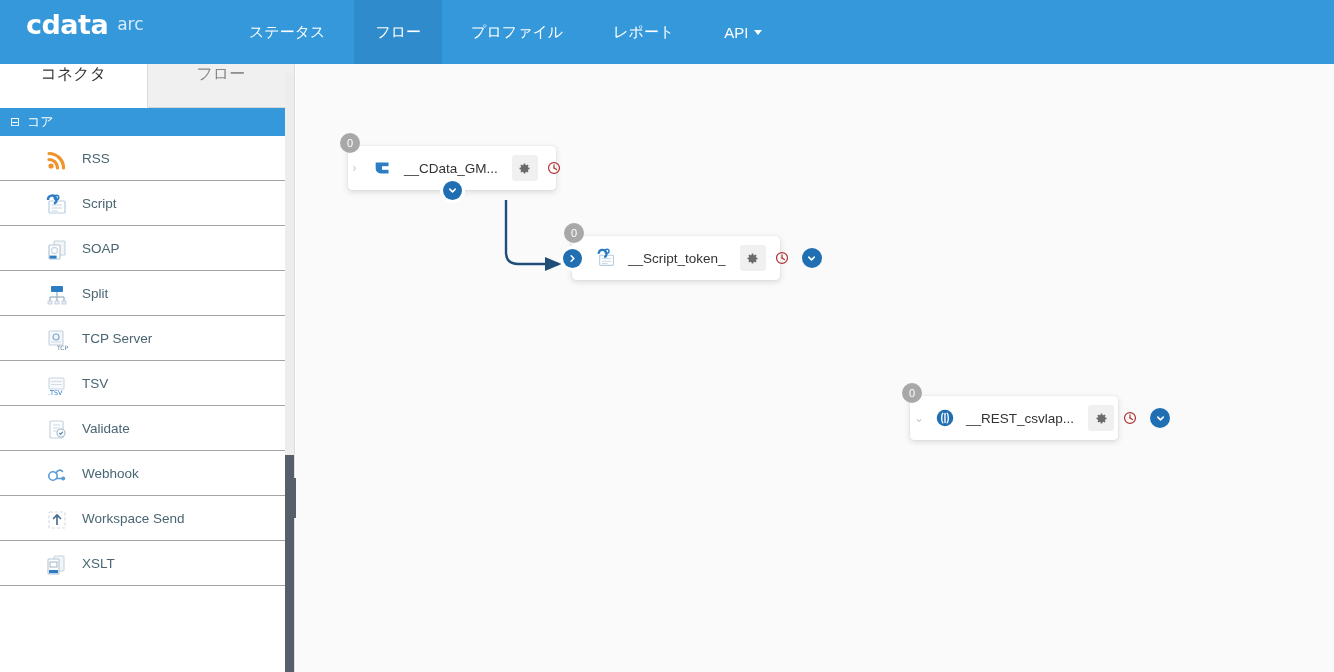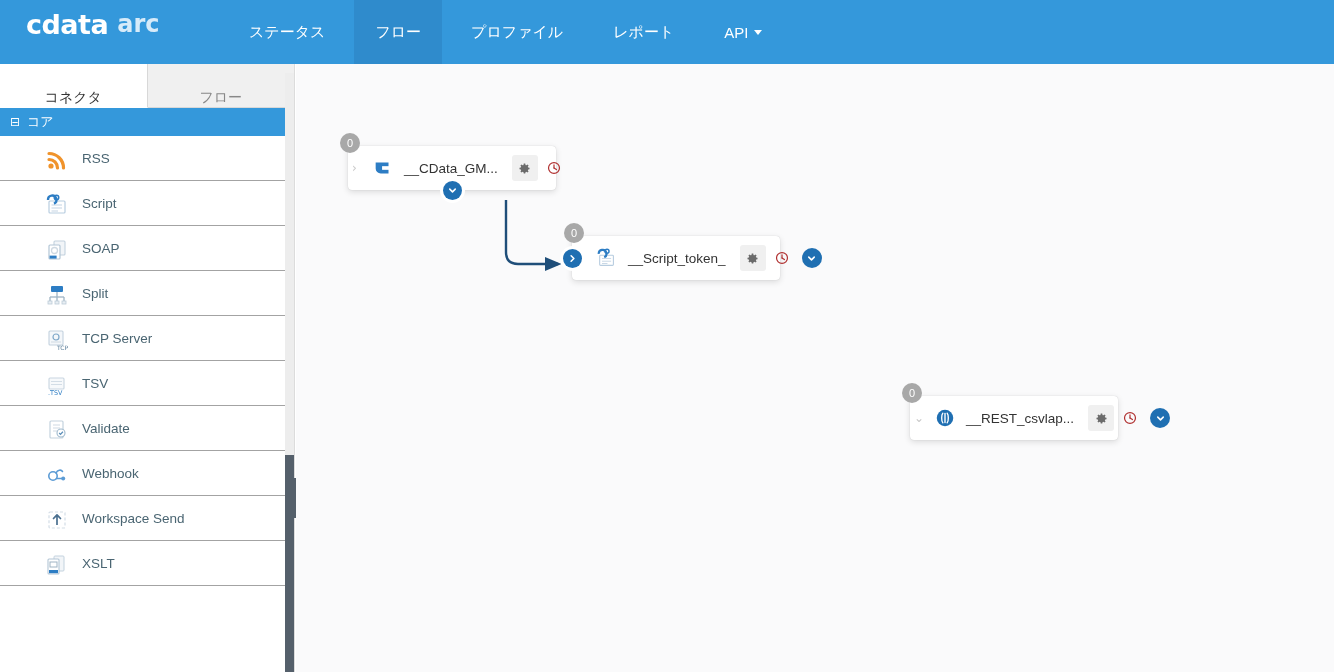--- a/index.html
+++ b/index.html
@@ -22,21 +22,21 @@
     padding: 0 0 16px 26px;
     width: 228px;
     user-select: none;
   }
   .brand-mark {
     font-size: 27px; font-weight: 700; color: #ffffff;
     letter-spacing: -0.5px;
     font-family: "DejaVu Sans", sans-serif;
   }
   .brand-sub {
-    font-size: 24px; color: #d7ebf9; margin-left: 9px; font-weight: 700;
+    font-size: 17px; color: #d7ebf9; margin-left: 9px; font-weight: 400;
     font-family: "DejaVu Sans", sans-serif;
   }
   .nav { display: flex; align-items: stretch; gap: 8px; }
   .nav-item {
     display: flex; align-items: center; justify-content: center;
     padding: 0 21px;
     color: #ffffff; font-size: 15px;
     cursor: pointer; white-space: nowrap;
   }
   .nav-item.active { background: #2f8bcc; }
@@ -55,22 +55,22 @@
     background: #ffffff;
     border-right: 1px solid #dcdcdc;
     overflow: hidden;
   }
   .tabs {
     display: flex; height: 44px;
     background: #f0f0f0;
     border-bottom: 1px solid #d8d8d8;
   }
   .tab {
-    flex: 1; display: flex; align-items: flex-end; justify-content: center;
-    font-size: 14px; color: #888888; cursor: pointer;
+    flex: 1; display: flex; align-items: flex-start; justify-content: center;
+    font-size: 16px; color: #888888; cursor: pointer;
     border-right: 1px solid #d8d8d8;
     background: #f0f0f0;
   }
   .tab.active {
     background: #ffffff; color: #333333;
     border-bottom: 1px solid #ffffff;
     margin-bottom: -1px;
   }
   .tab:last-child { border-right: none; }
 

